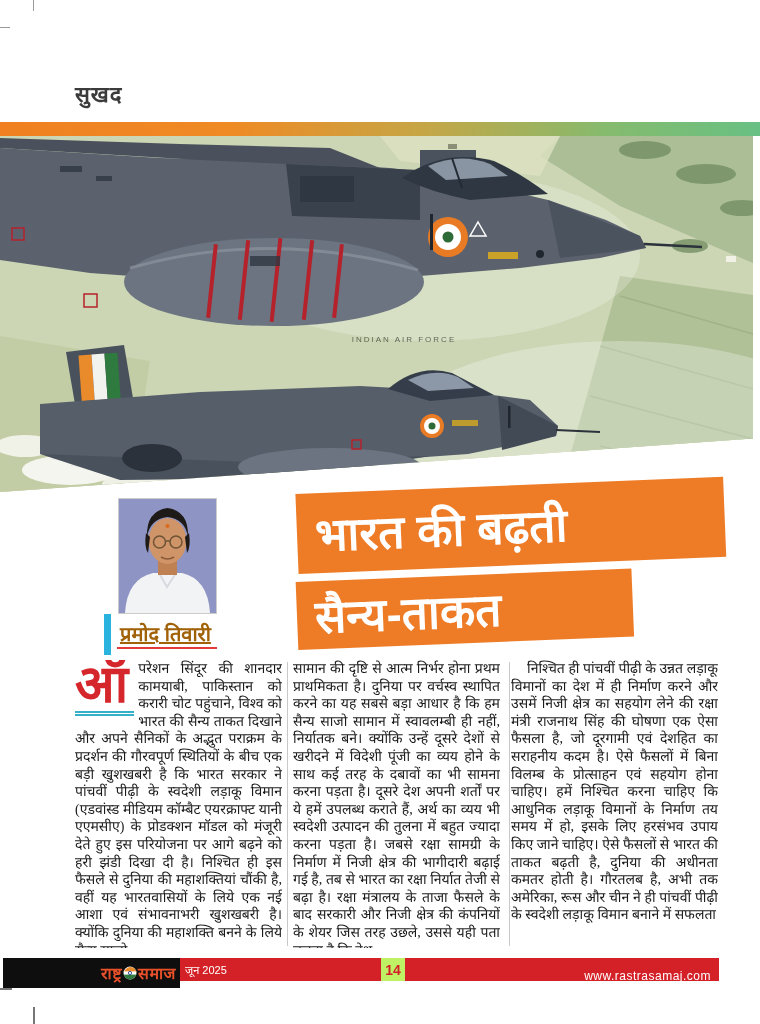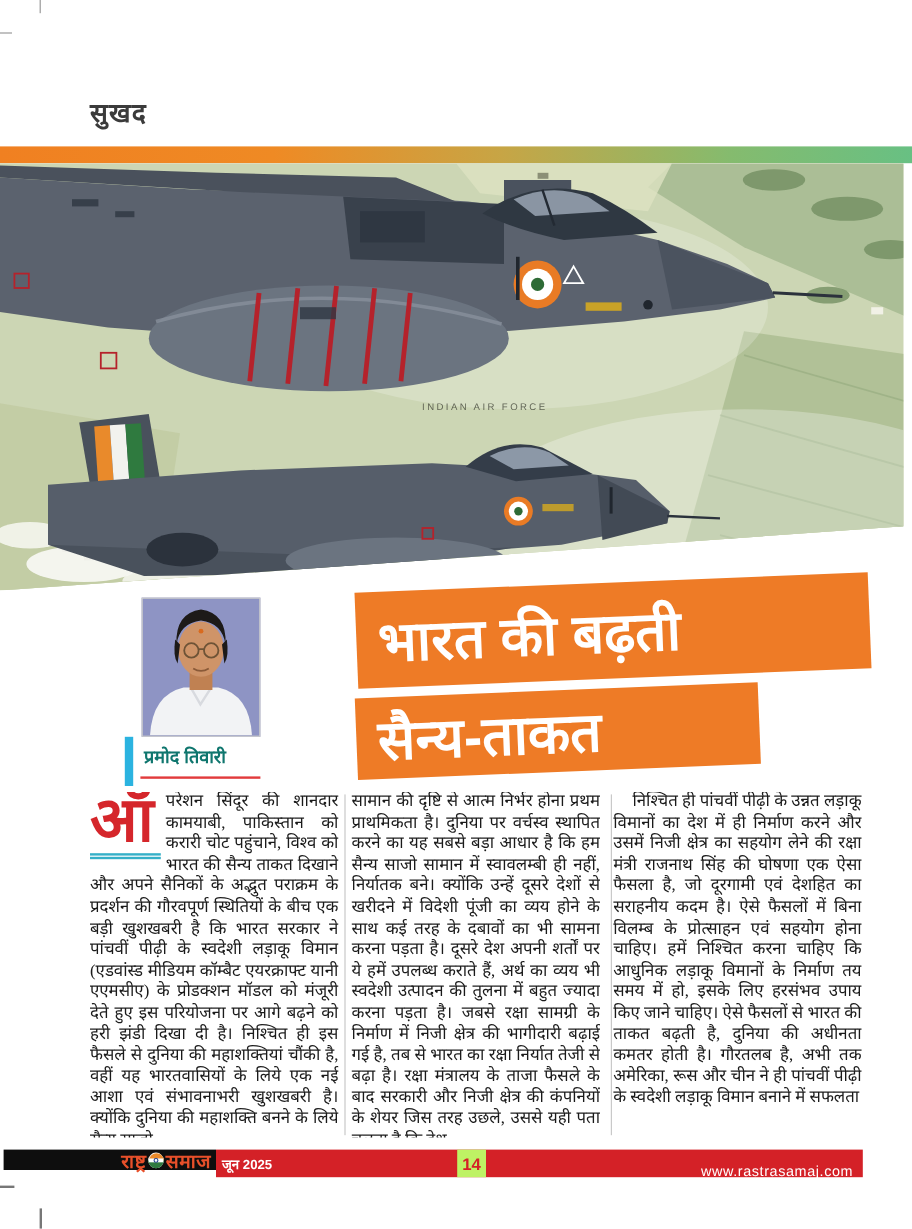--- a/index.html
+++ b/index.html
@@ -43,21 +43,21 @@
   .banner.line2{left:297px;top:582px;width:336px;height:68px;font-size:46px;padding-left:18px;box-sizing:border-box;}
 
   
   .author-photo{
     position:absolute;left:118px;top:498px;width:97px;height:114px;
     border:1px solid #cccccc;background:#8e94c4;overflow:hidden;
   }
   .author-bar{position:absolute;left:104px;top:614px;width:7px;height:41px;background:#2bb3e0;}
   .author-name{
     position:absolute;left:120px;top:620px;width:120px;
-    font-size:15px;font-weight:bold;color:#0f766e;
+    font-size:20px;font-weight:bold;color:#a16207;text-decoration:underline;
   }
   .author-rule{position:absolute;left:117px;top:647px;width:100px;height:2px;background:#e23b3c;}
 
   
   .col{
     position:absolute;top:660px;width:207px;height:288px;overflow:hidden;
     font-family:"Liberation Serif",serif;font-size:14px;line-height:17.6px;
     color:#1a1a1a;text-align:justify;
   }
   .col.c1{left:75px;}
@@ -69,30 +69,30 @@
     float:left;font-size:52px;line-height:46px;color:#d5262b;font-weight:bold;
     padding:2px 6px 3px 0;margin-right:4px;border-bottom:5px double #35b0c8;
     font-family:"Liberation Serif",serif;
   }
   .col-divider{position:absolute;top:662px;width:1px;height:284px;background:#c9c9c9;}
   .col-divider.d1{left:287px;}
   .col-divider.d2{left:509px;}
 
   
   .footer-black{
-    position:absolute;left:3px;top:958px;width:177px;height:17px;background:#0e0e0e;
+    position:absolute;left:3px;top:958px;width:177px;height:30px;background:#0e0e0e;
     display:flex;align-items:center;justify-content:flex-end;padding-right:4px;box-sizing:border-box;
   }
   .logo-text{font-size:16px;font-weight:bold;color:#e8502a;letter-spacing:.5px;display:flex;align-items:center;}
   .logo-globe{width:14px;height:14px;margin:0 1px;display:inline-block;}
   .footer-red{
     position:absolute;left:180px;top:958px;width:539px;height:23px;background:#d42127;
     display:flex;align-items:center;color:#ffffff;box-sizing:border-box;padding-left:5px;
   }
-  .issue-label{font-size:11px;font-weight:bold;color:#ffffff;}
+  .issue-label{font-size:11px;font-weight:normal;color:#ffffff;}
   .page-box{
     position:absolute;left:201px;top:0;width:24px;height:23px;background:#bef264;
     display:flex;align-items:center;justify-content:center;
     font-size:14px;font-weight:bold;color:#d42127;
   }
   .website{
     position:absolute;right:8px;top:0;height:36px;display:flex;align-items:center;
     font-size:12px;color:#ffffff;letter-spacing:.5px;
   }
 </style>

